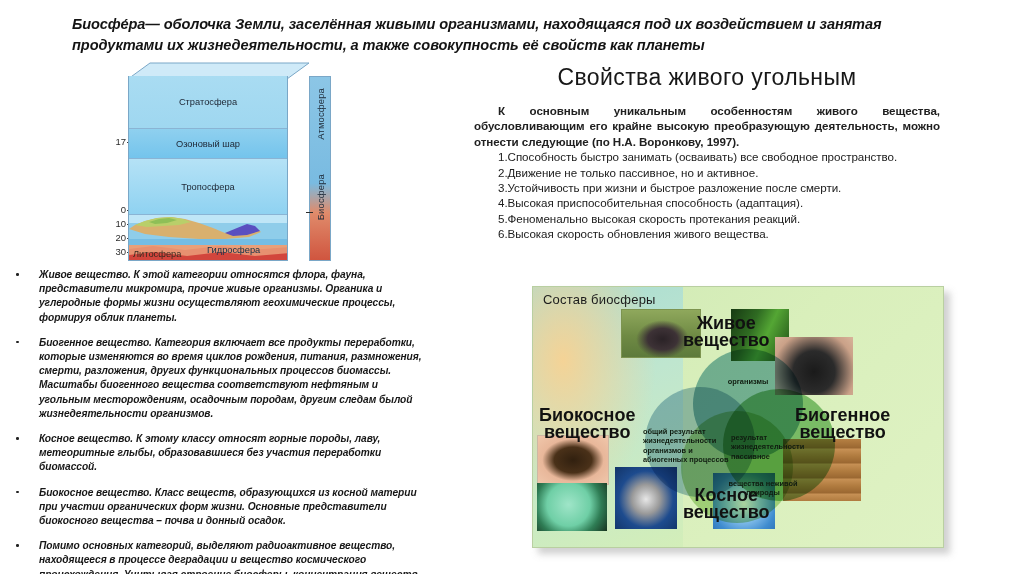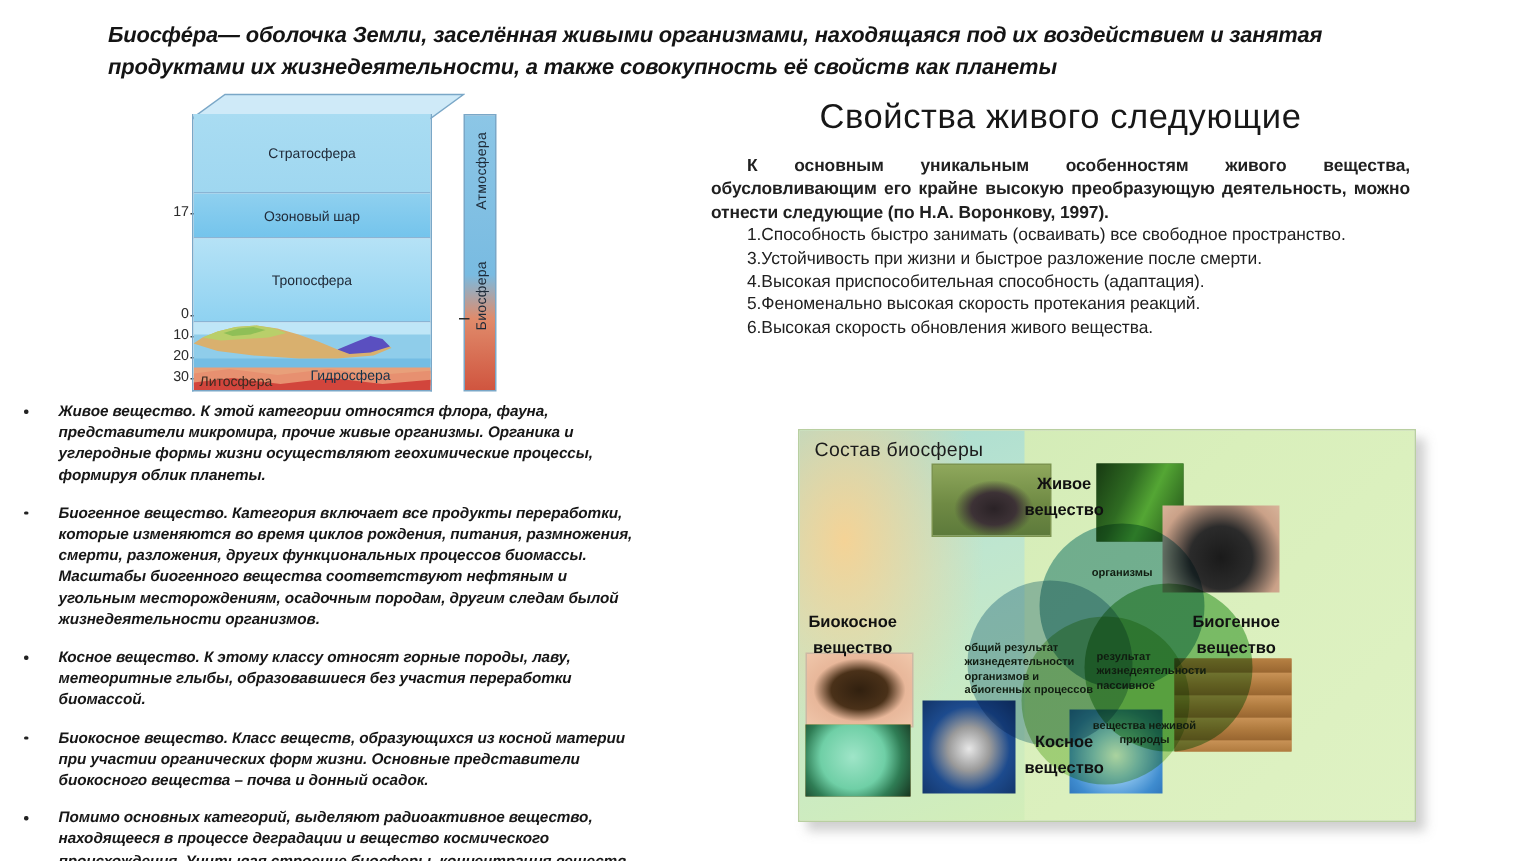--- a/index.html
+++ b/index.html
@@ -236,21 +236,21 @@
   .comp-title {
     position: absolute;
     left: 10px;
     top: 5px;
     font-size: 13px;
     color: #1c1c1c;
     letter-spacing: 0.2px;
   }
   .comp-corner {
     position: absolute;
-    font-size: 11px;
+    font-size: 18px;
     font-weight: 700;
     color: #111;
     line-height: 17px;
     text-align: center;
     white-space: nowrap;
   }
   .cc-living   { left: 150px; top: 28px; }
   .cc-biokos   { left: 6px;   top: 120px; }
   .cc-biogen   { left: 262px; top: 120px; }
   .cc-kosnoe   { left: 150px; top: 200px; }
@@ -393,23 +393,24 @@
 
 <div class="bullet-list">
   <div class="bullet-item">Живое вещество. К этой категории относятся флора, фауна, представители микромира, прочие живые организмы. Органика и углеродные формы жизни осуществляют геохимические процессы, формируя облик планеты.</div>
   <div class="bullet-item">Биогенное вещество. Категория включает все продукты переработки, которые изменяются во время циклов рождения, питания, размножения, смерти, разложения, других функциональных процессов биомассы. Масштабы биогенного вещества соответствуют нефтяным и угольным месторождениям, осадочным породам, другим следам былой жизнедеятельности организмов.</div>
   <div class="bullet-item">Косное вещество. К этому классу относят горные породы, лаву, метеоритные глыбы, образовавшиеся без участия переработки биомассой.</div>
   <div class="bullet-item">Биокосное вещество. Класс веществ, образующихся из косной материи при участии органических форм жизни. Основные представители биокосного вещества – почва и донный осадок.</div>
   <div class="bullet-item">Помимо основных категорий, выделяют радиоактивное вещество, находящееся в процессе деградации и вещество космического происхождения. Учитывая строение биосферы, концентрация веществ неравномерна на разных участках земной поверхности.</div>
 </div>
 
 <div class="props-panel">
-  <div class="props-title">Свойства живого следующие</div>
+  <div class="props-title">Свойства живого угольным</div>
   <div class="props-intro">К основным уникальным особенностям живого вещества, обусловливающим его крайне высокую преобразующую деятельность, можно отнести следующие (по Н.А. Воронкову, 1997).</div>
   <div class="props-item">1.Способность быстро занимать (осваивать) все свободное пространство.</div>
+  <div class="props-item">2.Движение не только пассивное, но и активное.</div>
   <div class="props-item">3.Устойчивость при жизни и быстрое разложение после смерти.</div>
   <div class="props-item">4.Высокая приспособительная способность (адаптация).</div>
   <div class="props-item">5.Феноменально высокая скорость протекания реакций.</div>
   <div class="props-item">6.Высокая скорость обновления живого вещества.</div>
 </div>
 
 <div class="composition">
   <div class="comp-wash"></div>
 
   <div class="comp-title">Состав биосферы</div>

